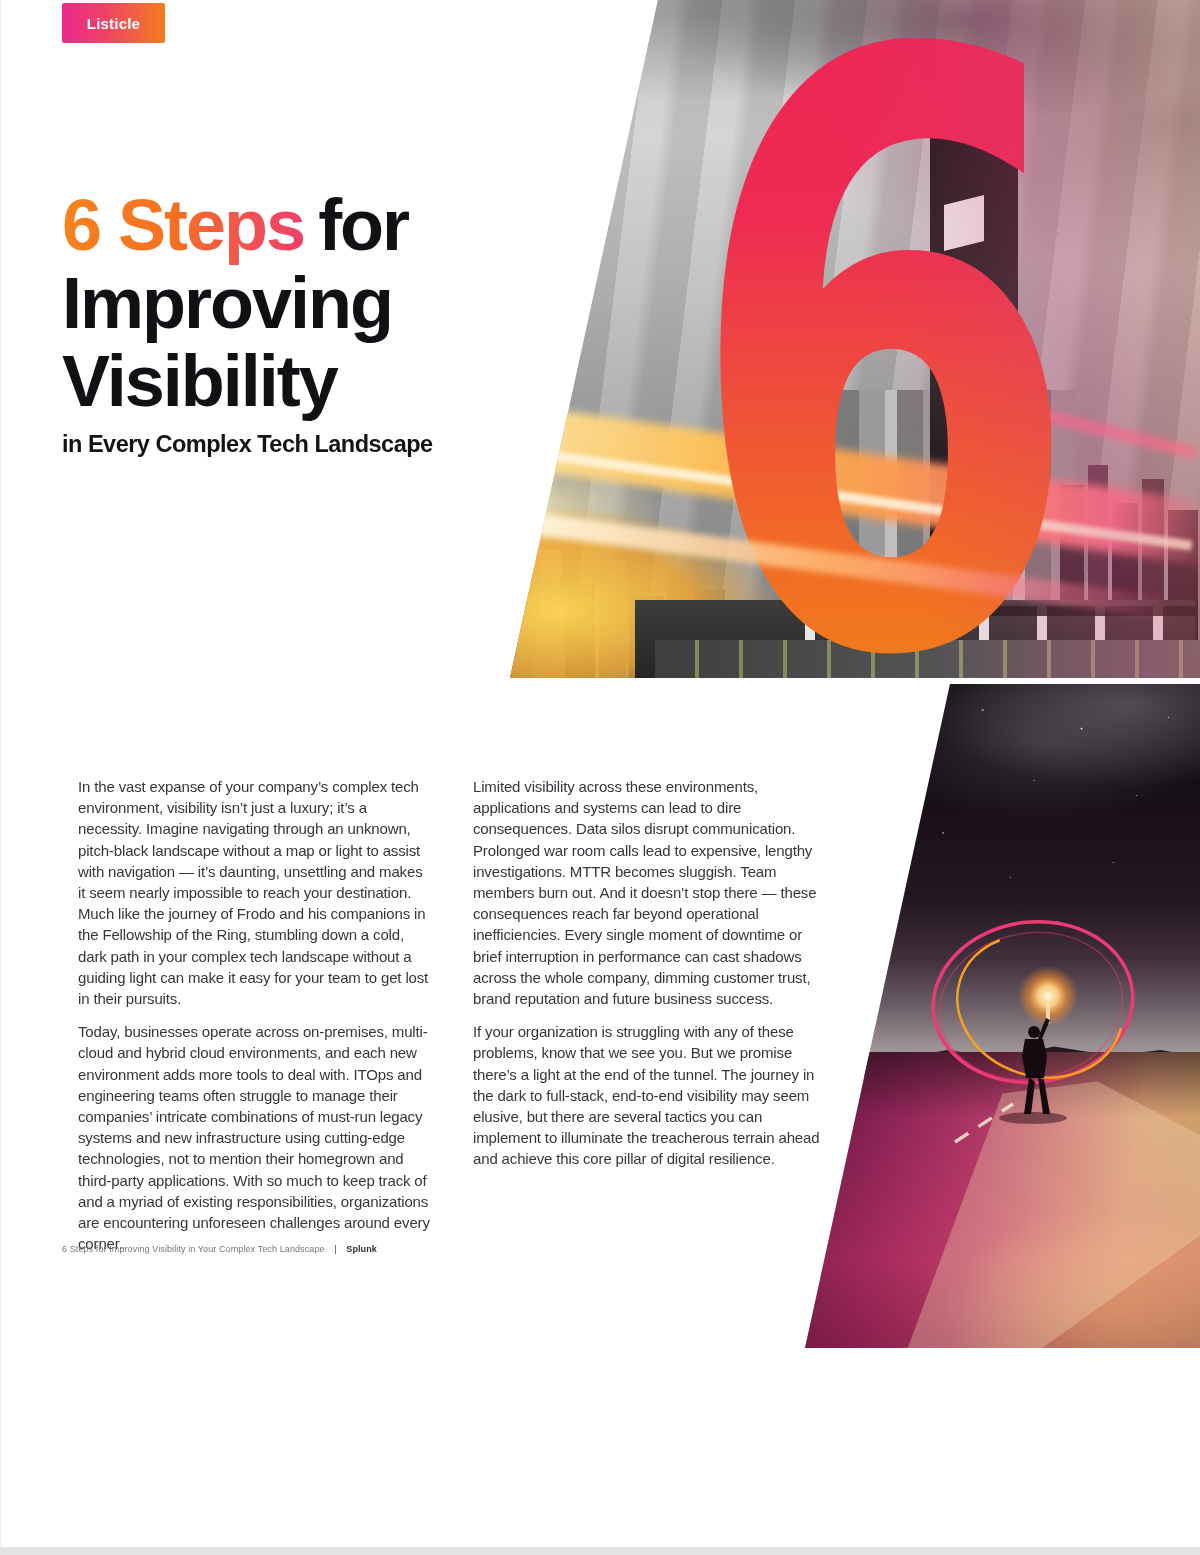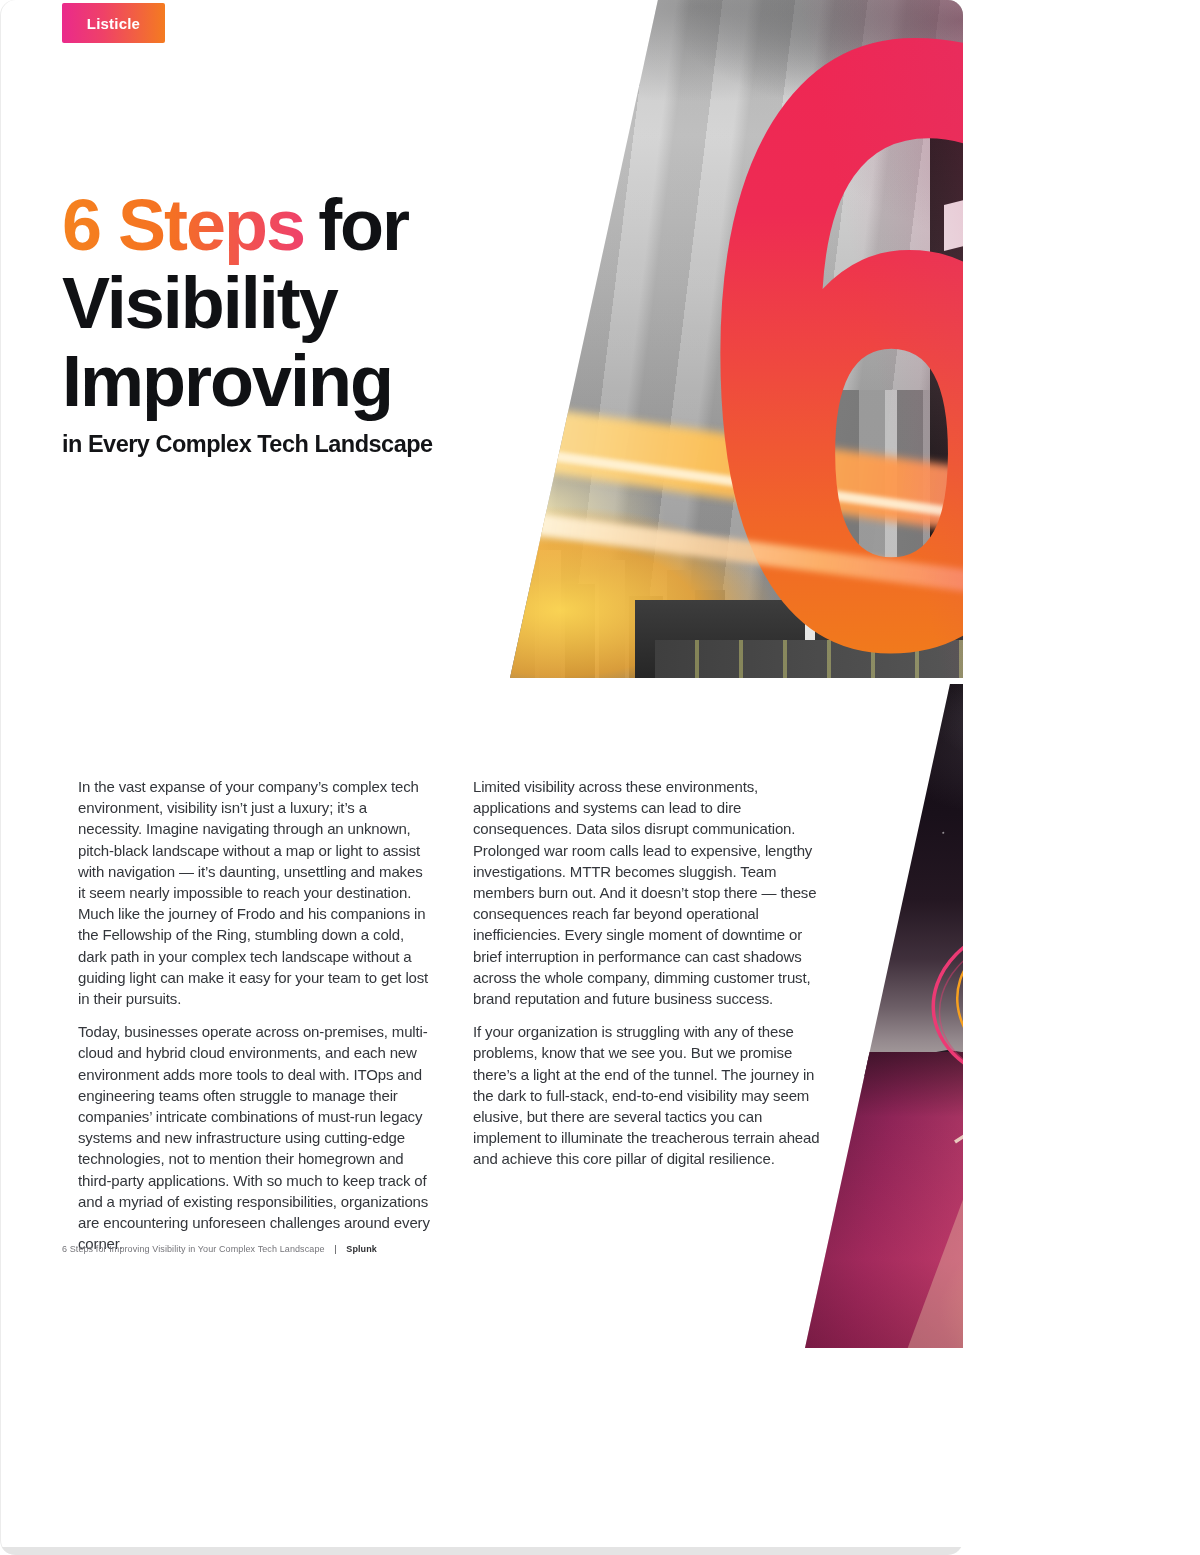--- a/index.html
+++ b/index.html
@@ -1,17 +1,17 @@
 <!DOCTYPE html>
 <html><head>
 <meta charset="utf-8">
 <style>
   html,body{margin:0;padding:0;background:#fff;}
-  .page{position:relative;width:963px;height:1555px;background:#fff;overflow:hidden;
-        font-family:"Liberation Sans",sans-serif;box-shadow:inset 1px 0 0 #ececec;border-radius:15px;}
+  .page{position:relative;width:1200px;height:1555px;background:#fff;overflow:hidden;
+        font-family:"Liberation Sans",sans-serif;box-shadow:inset 1px 0 0 #ececec;}
 
   
   .badge{position:absolute;left:62px;top:3px;width:103px;height:40px;border-radius:2px;
          background:linear-gradient(90deg,#ea2a8b 0%,#ef4168 40%,#f47b20 100%);
          display:flex;align-items:center;justify-content:center;}
   .badge span{color:#fff;font-size:15px;font-weight:700;letter-spacing:.2px;}
 
   
   .title{position:absolute;left:62px;top:186px;font-weight:700;color:#101114;
          font-size:72px;line-height:78px;letter-spacing:-2px;}
@@ -135,22 +135,22 @@
 <div class="page">
 
   <div class="badge">
     <span>Listicle</span>
   </div>
 
   <div class="title">
     <div>
       <span class="accent">6 Steps</span><span class="rest">for</span>
     </div>
+    <div>Improving</div>
     <div>Visibility</div>
-    <div>Improving</div>
     <div class="subtitle">in Every Complex Tech Landscape</div>
   </div>
 
 
   <div class="hero">
     <div class="sky"></div>
     <div class="clouds"></div>
     <div class="city-left"></div>
     <div class="city-mid"></div>
     <div class="city-right"></div>

